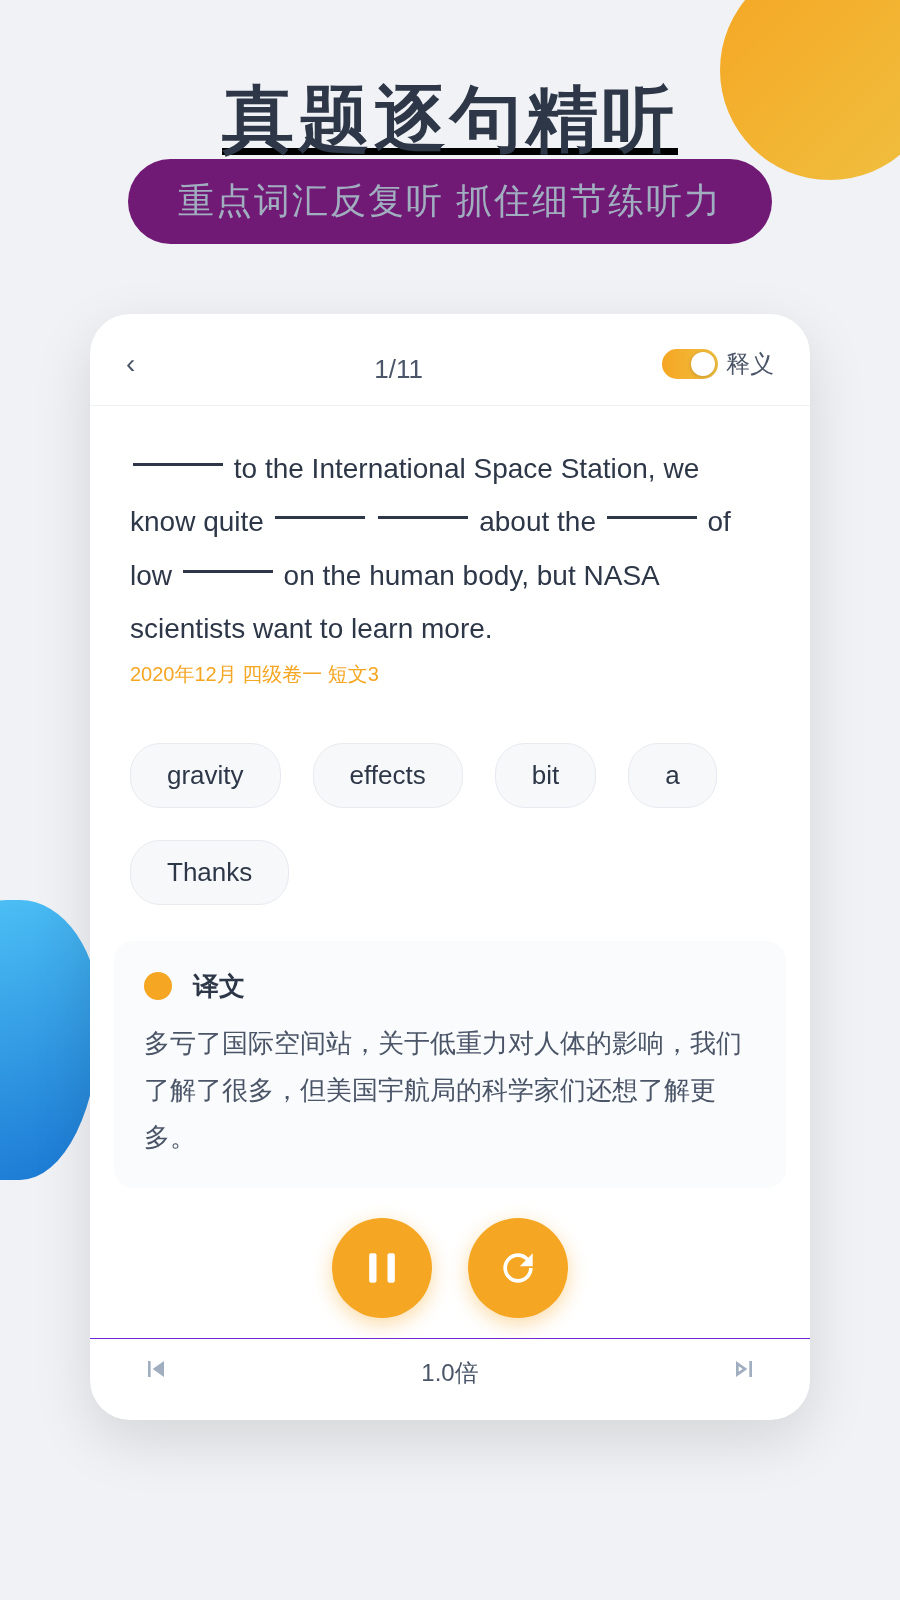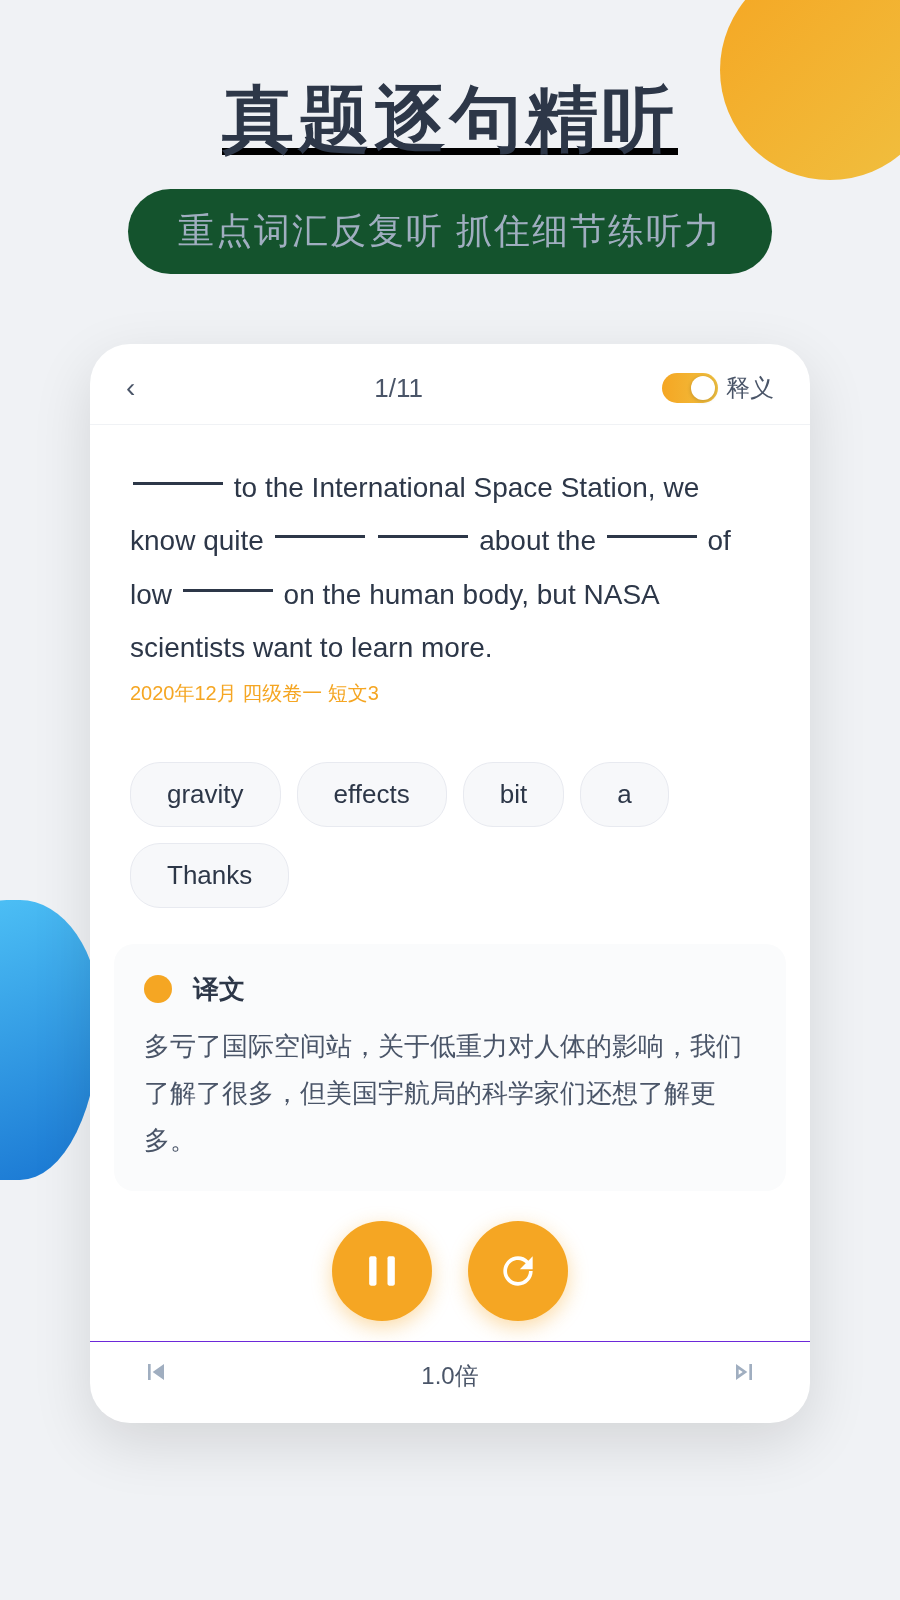--- a/index.html
+++ b/index.html
@@ -41,25 +41,24 @@
       text-decoration: underline;
     }
     .header-title {
       font-size: 72px;
       font-weight: 800;
       color: #2d3748;
       letter-spacing: 4px;
       line-height: 1.1;
     }
     .header-subtitle-wrap {
-      background: #14532d;
+      background: #701a75;
       border-radius: 50px;
       display: inline-block;
       padding: 18px 50px;
-      margin-top: 30px;
     }
     .header-subtitle {
       font-size: 36px;
       color: #a0aec0;
       letter-spacing: 2px;
     }
 
     
     .phone-card {
       background: white;
@@ -81,20 +80,21 @@
       border-bottom: 1px solid #f0f2f5;
     }
     .nav-back {
       font-size: 28px;
       color: #4a5568;
       cursor: pointer;
     }
     .nav-progress {
       font-size: 26px;
       color: #4a5568;
+      margin-top: 12px;
     }
     .nav-right {
       display: flex;
       align-items: center;
       gap: 8px;
     }
     .toggle-switch {
       width: 56px;
       height: 30px;
       background: #f0f0f0;
@@ -142,21 +142,21 @@
       color: #f5a623;
       margin-top: 0;
       padding-bottom: 10px;
     }
 
     
     .word-options {
       padding: 20px 40px 20px 40px;
       display: flex;
       flex-wrap: wrap;
-      gap: 16px;
+      gap: 32px;
     }
     .word-chip {
       background: #f7f8fa;
       border-radius: 30px;
       padding: 16px 36px;
       font-size: 26px;
       color: #2d3748;
       cursor: pointer;
       border: 1.5px solid #e8eaf0;
     }

